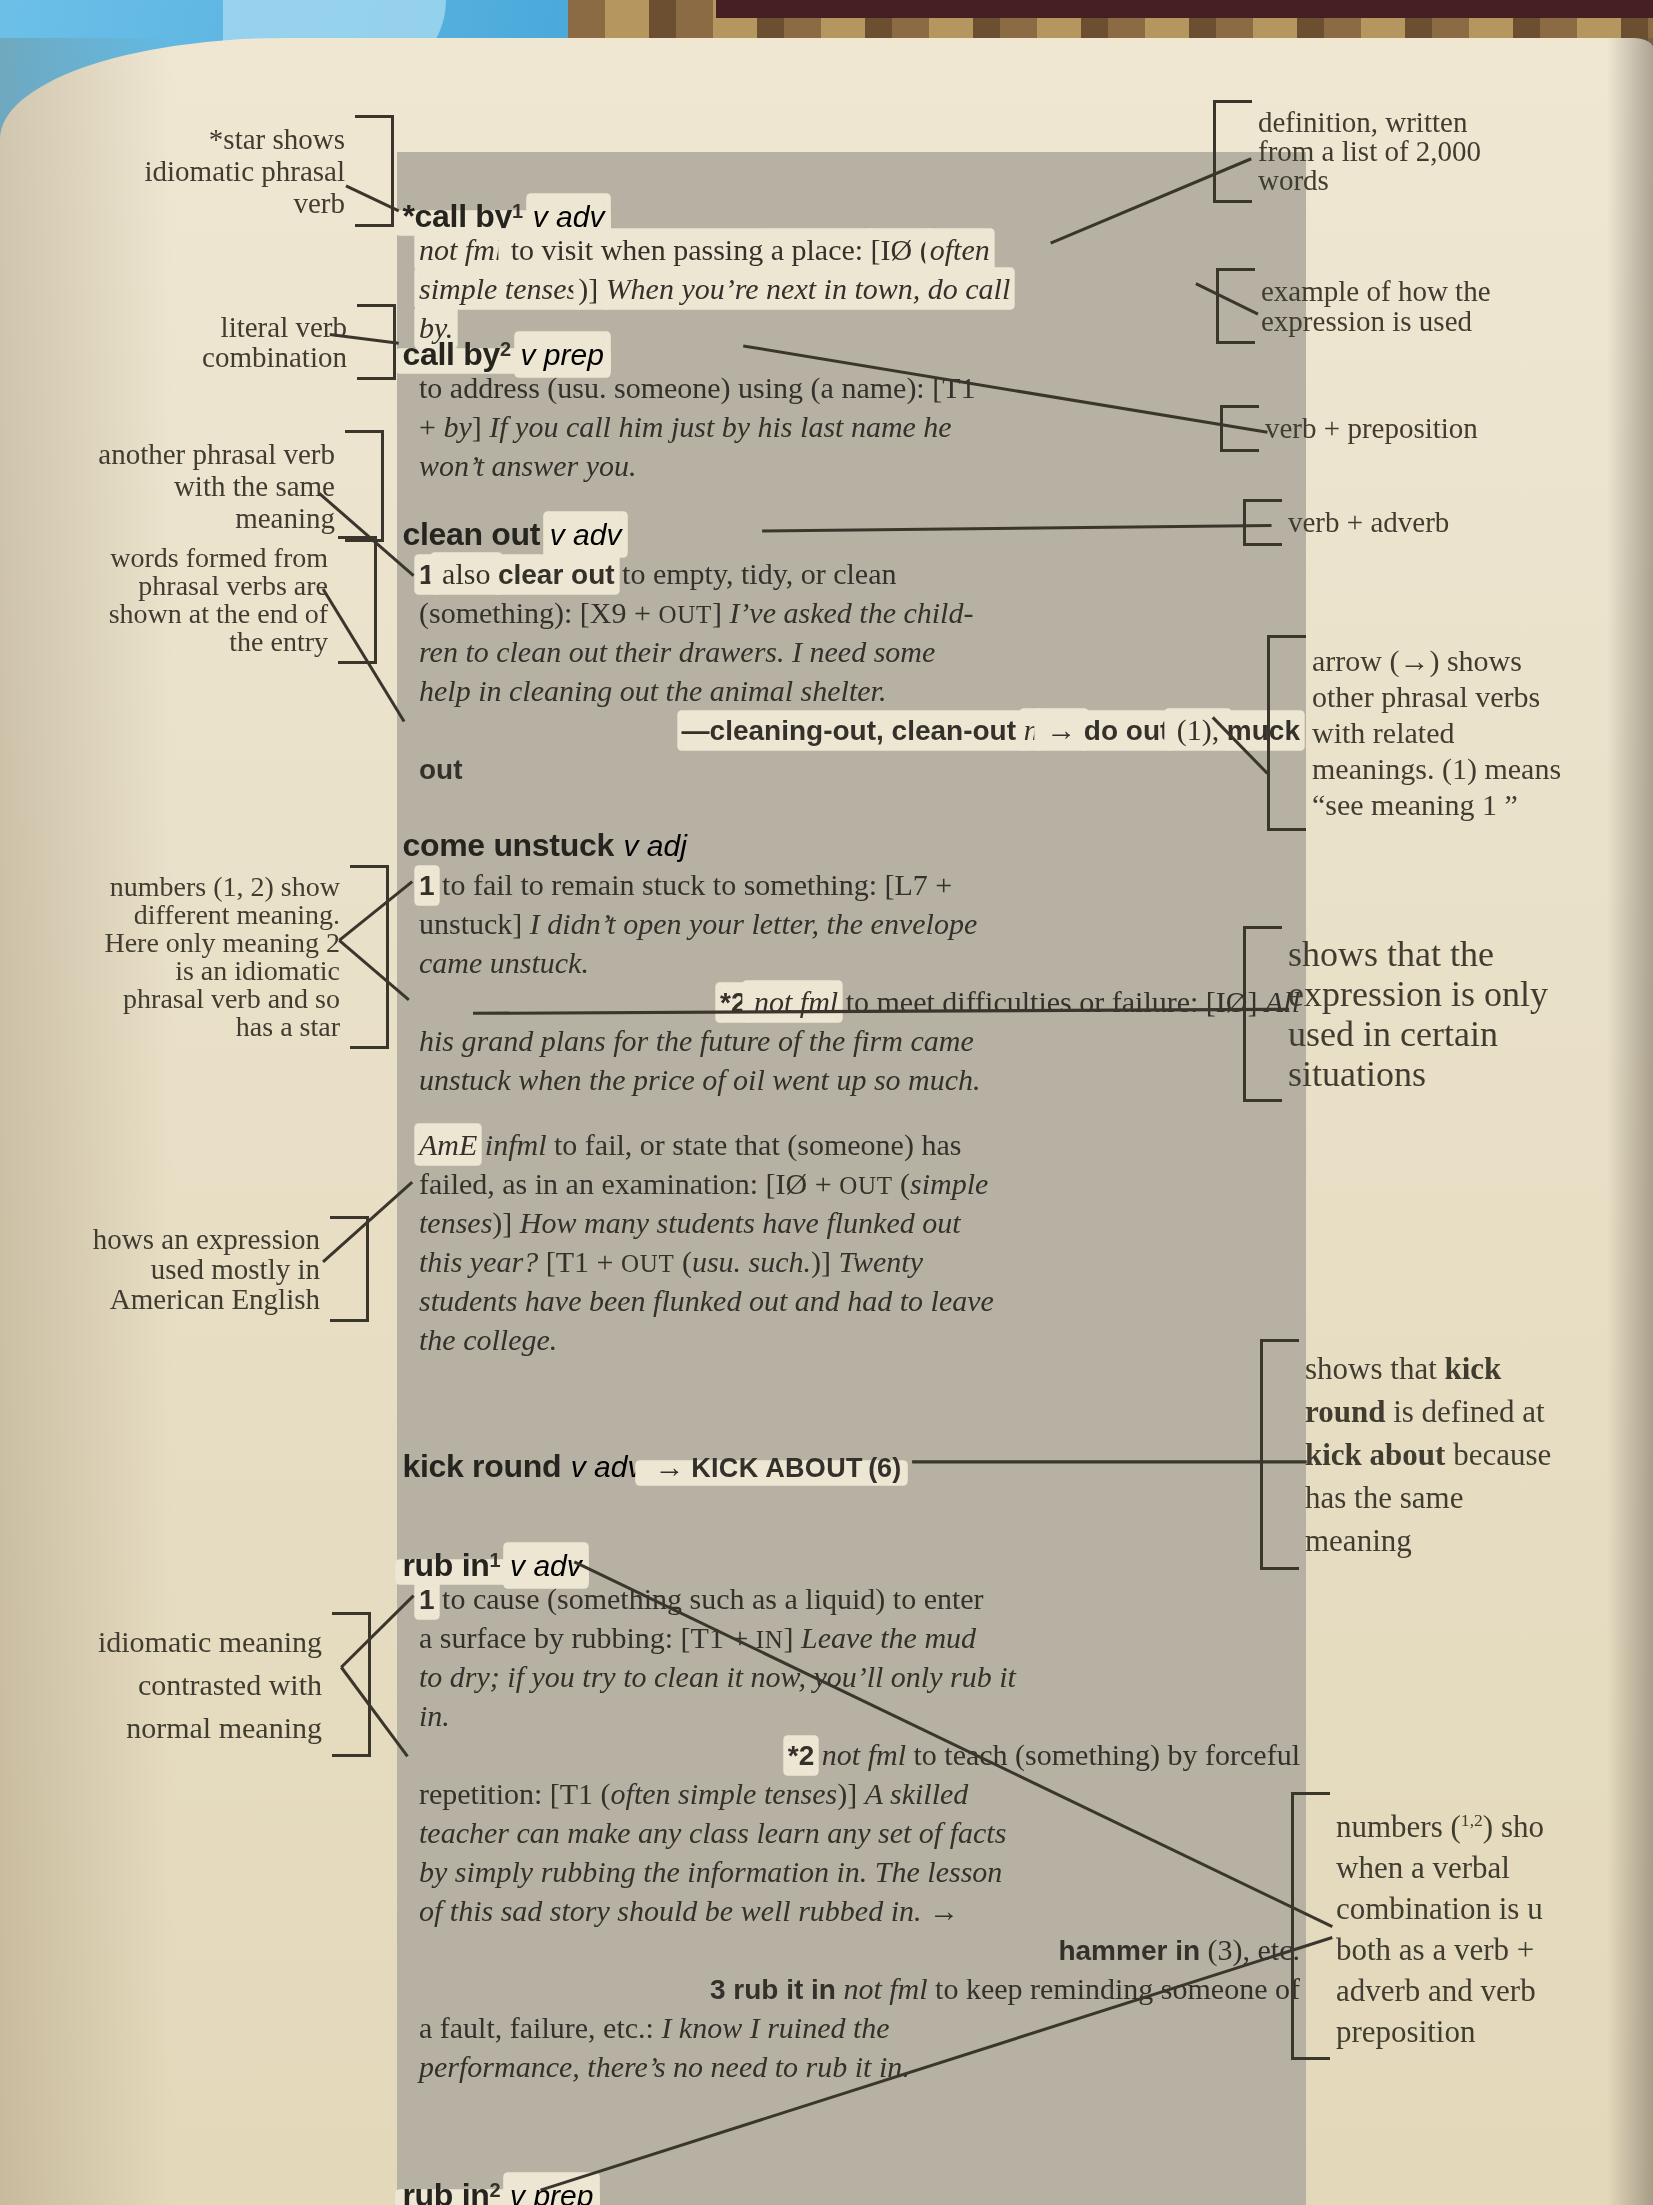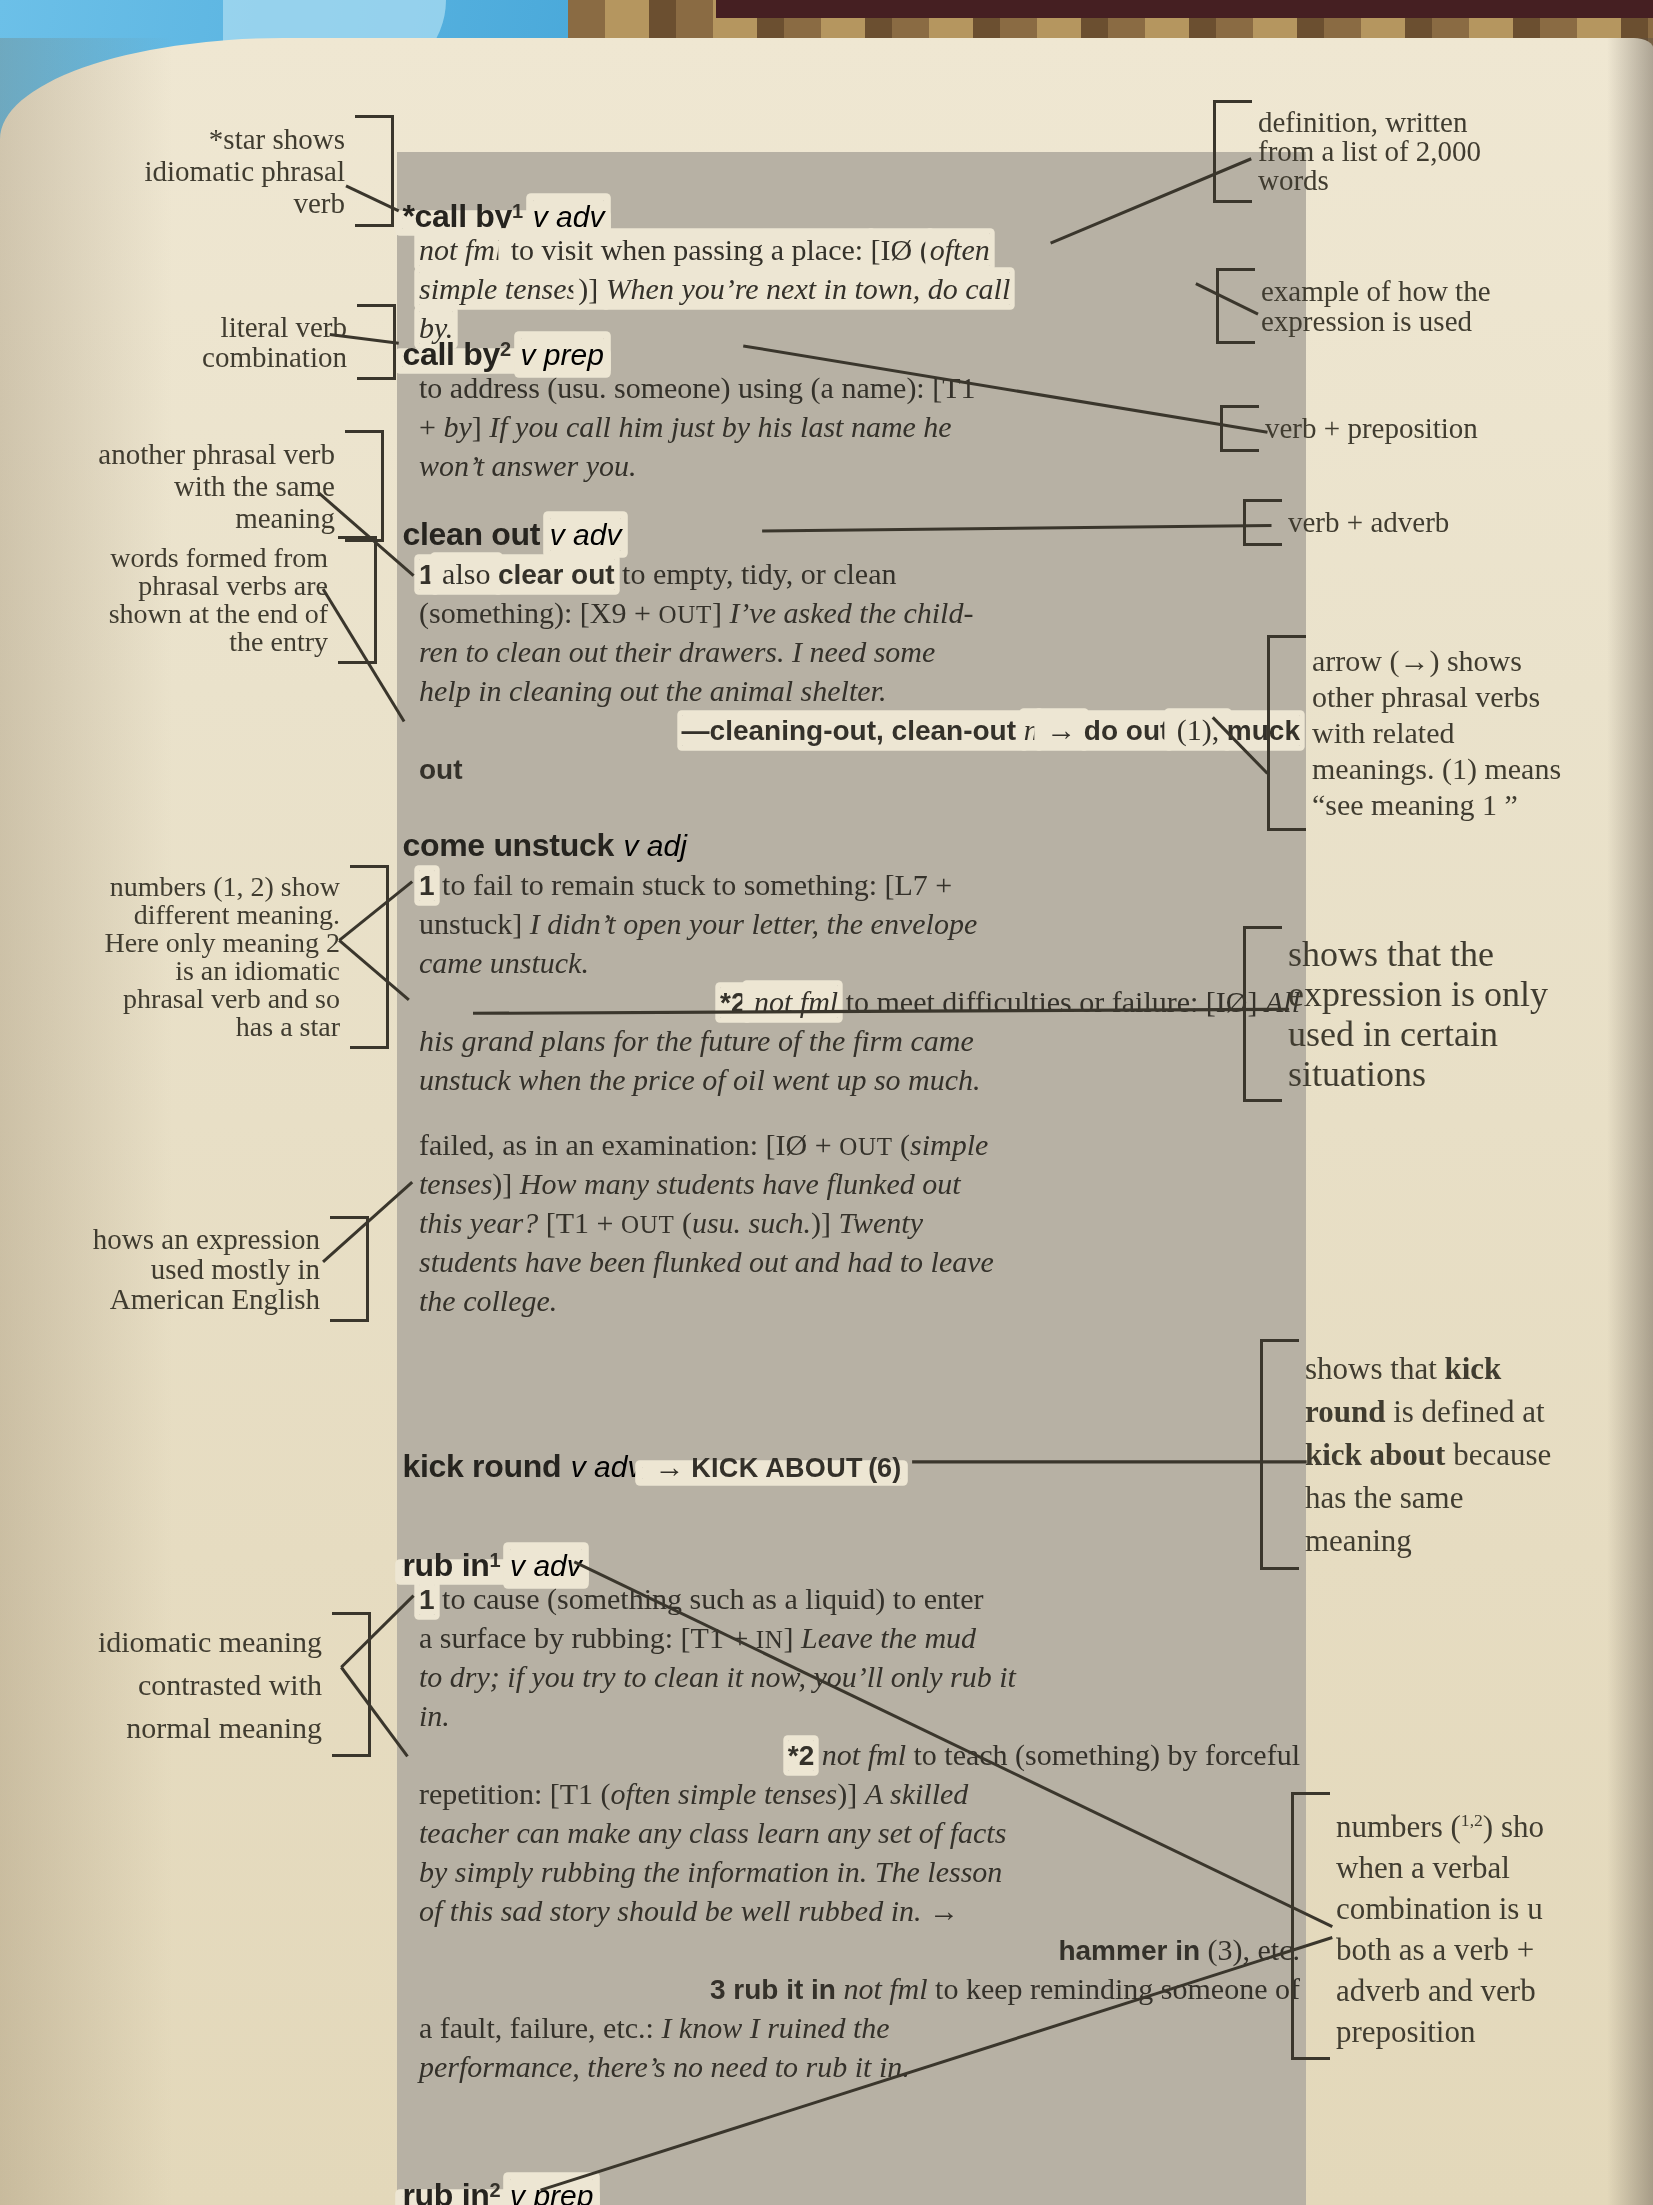--- a/index.html
+++ b/index.html
@@ -127,20 +127,21 @@
         <div class="entry" id="entry-come-unstuck">
           <div class="ehead"><span><span class="hw">come unstuck</span></span><span class="pos">v adj</span></div>
           <div class="eline"><span class="bd hl">1</span><span class=""> to fail to remain stuck to something: [L7 +</span></div>
           <div class="eline"><span class="">unstuck] </span><span class="it">I didn’t open your letter, the envelope</span></div>
           <div class="eline"><span class="it">came unstuck.</span></div>
           <div class="eline flush"><span class="bd hl">*2</span><span class="it hl"> not fml</span><span class=""> to meet difficulties or failure: [IØ] </span><span class="it">All</span></div>
           <div class="eline"><span class="it">his grand plans for the future of the firm came</span></div>
           <div class="eline"><span class="it">unstuck when the price of oil went up so much.</span></div>
         </div>
         <div class="entry" id="entry-flunk-out">
+          <div class="eline"><span class="it hl">AmE</span><span class="it"> infml</span><span class=""> to fail, or state that (someone) has</span></div>
           <div class="eline"><span class="">failed, as in an examination: [IØ + </span><span class="sc">OUT</span><span class=""> (</span><span class="it">simple</span></div>
           <div class="eline"><span class="it">tenses</span><span class="">)] </span><span class="it">How many students have flunked out</span></div>
           <div class="eline"><span class="it">this year?</span><span class=""> [T1 + </span><span class="sc">OUT</span><span class=""> (</span><span class="it">usu. such.</span><span class="">)] </span><span class="it">Twenty</span></div>
           <div class="eline"><span class="it">students have been flunked out and had to leave</span></div>
           <div class="eline"><span class="it">the college.</span></div>
         </div>
         <div class="entry" id="entry-kick-round">
           <div class="ehead"><span><span class="hw">kick round</span></span><span class="pos">v adv</span><span class="hl"><span class="xrefarrow">→</span><span class="xref">KICK ABOUT</span><span class="xrefnum">(6)</span></span></div>
         </div>
         <div class="entry" id="entry-rub-in-1">

